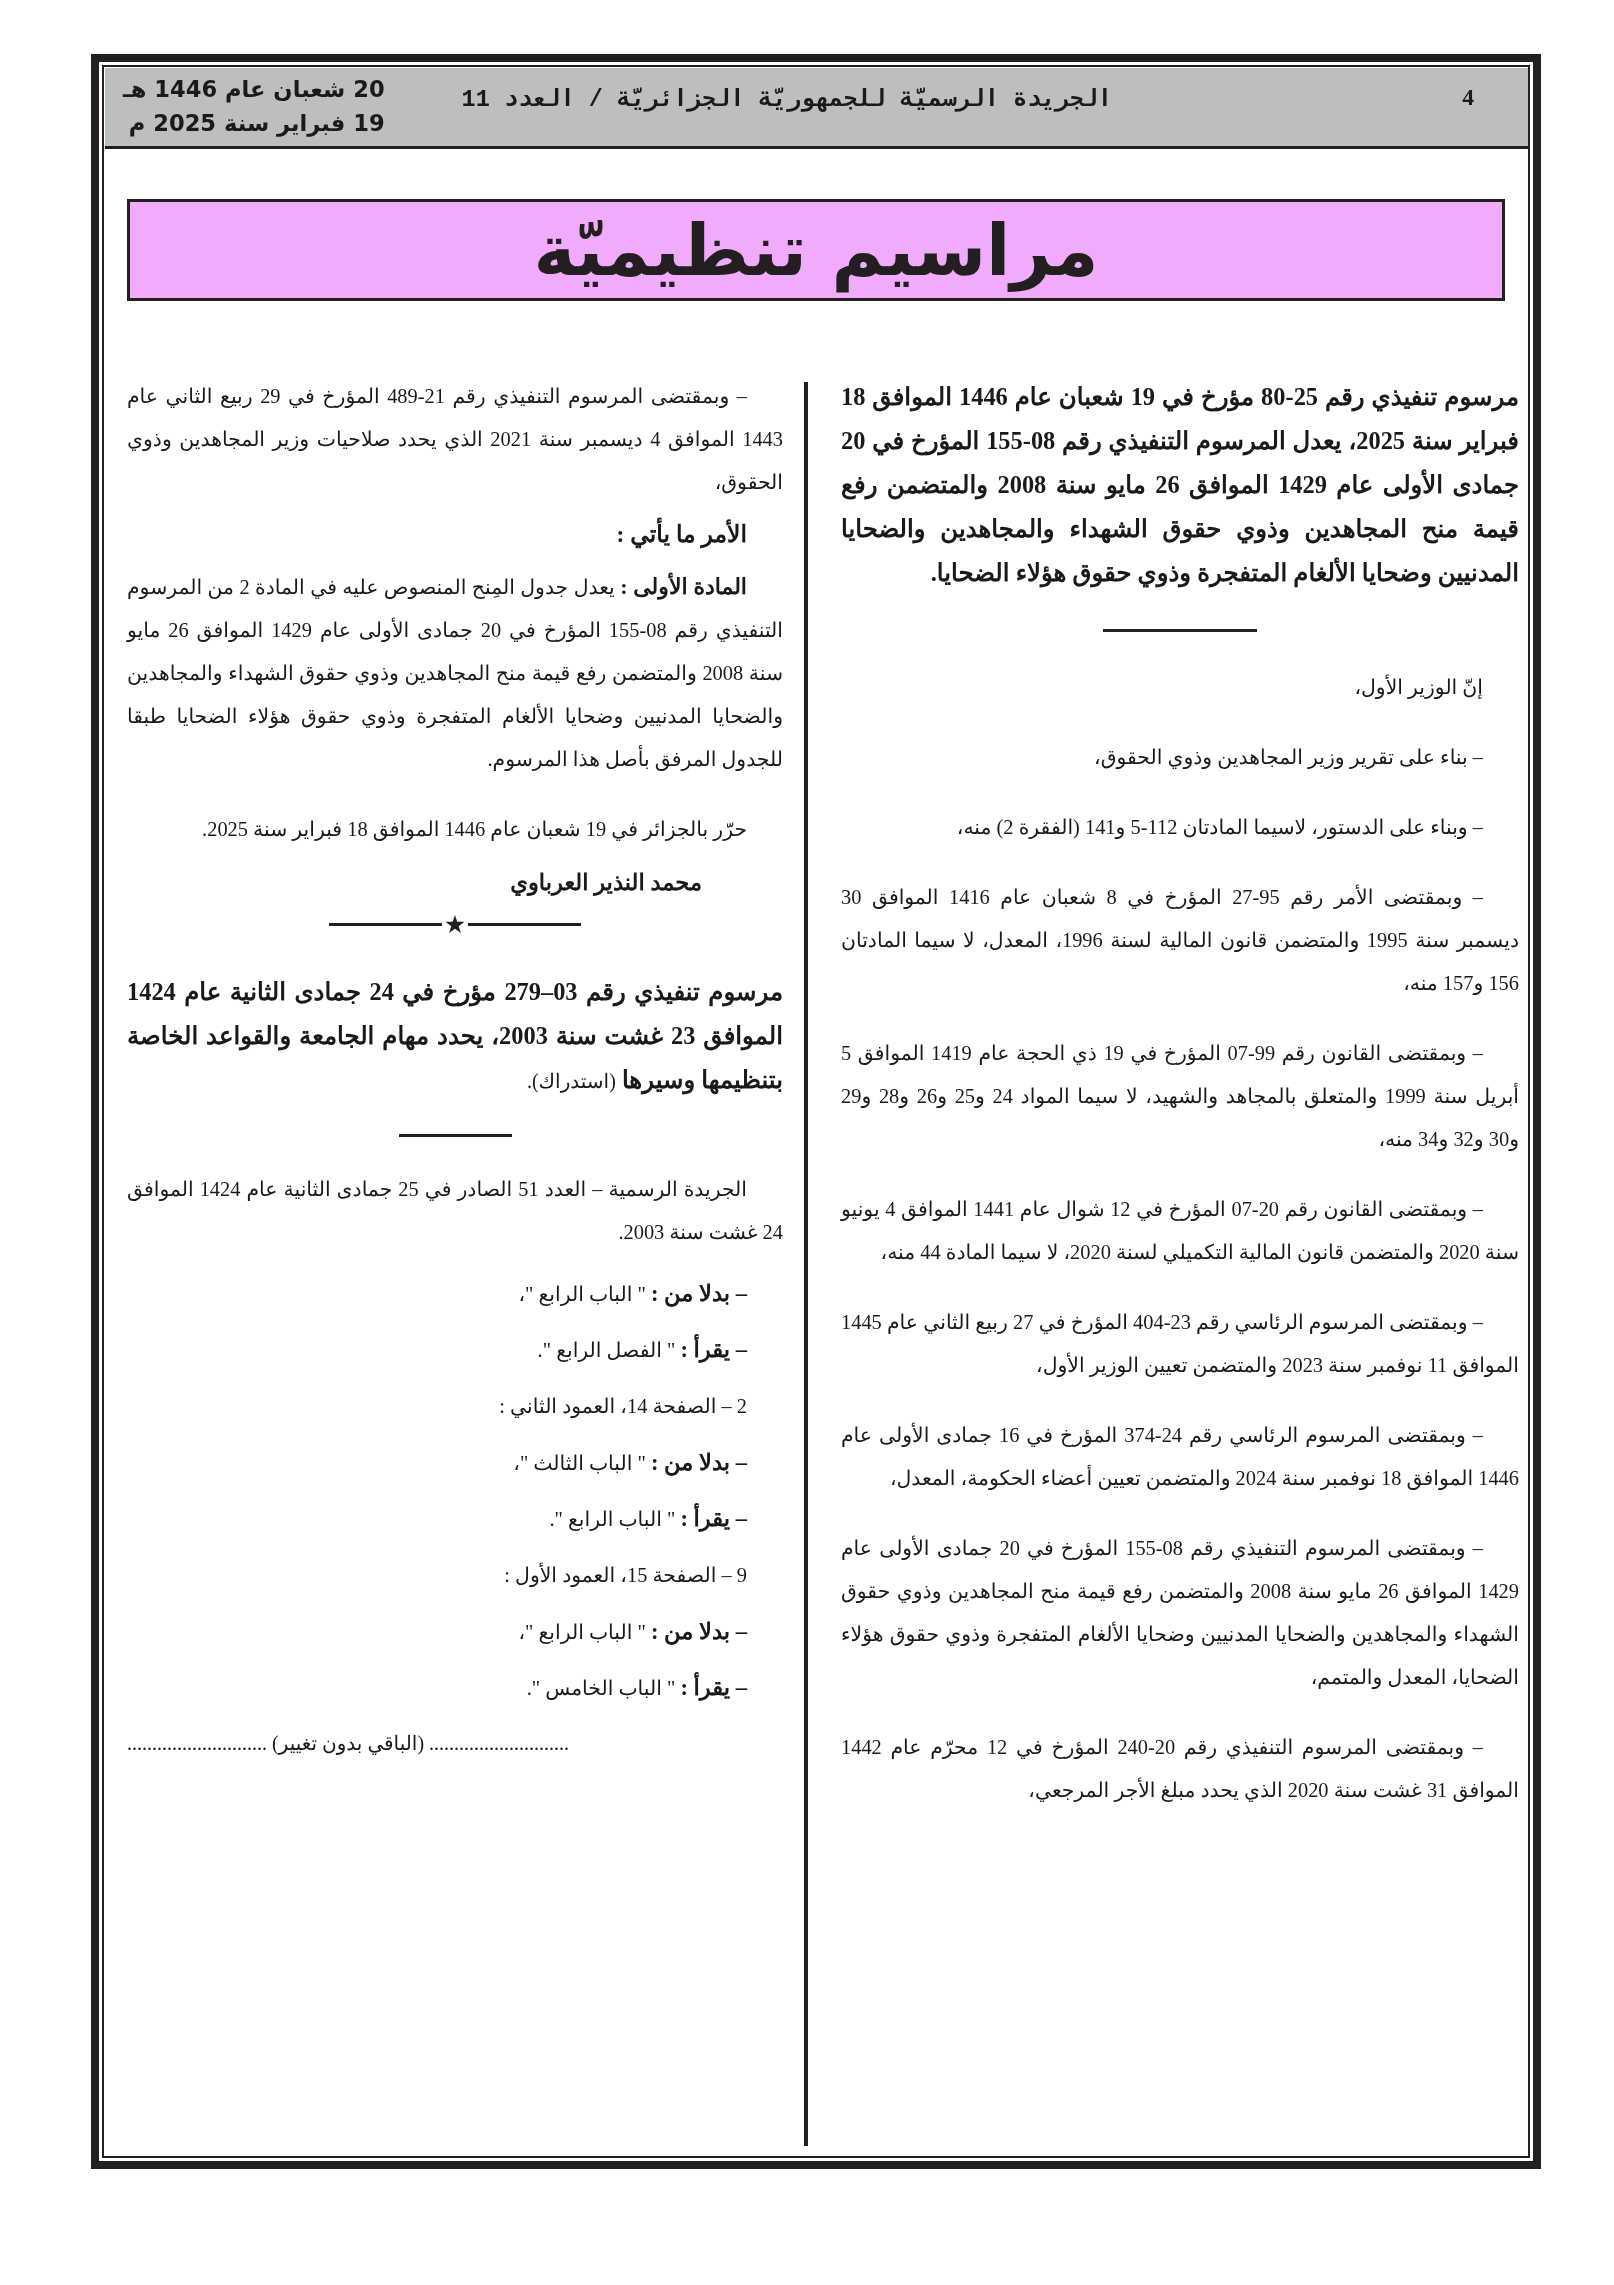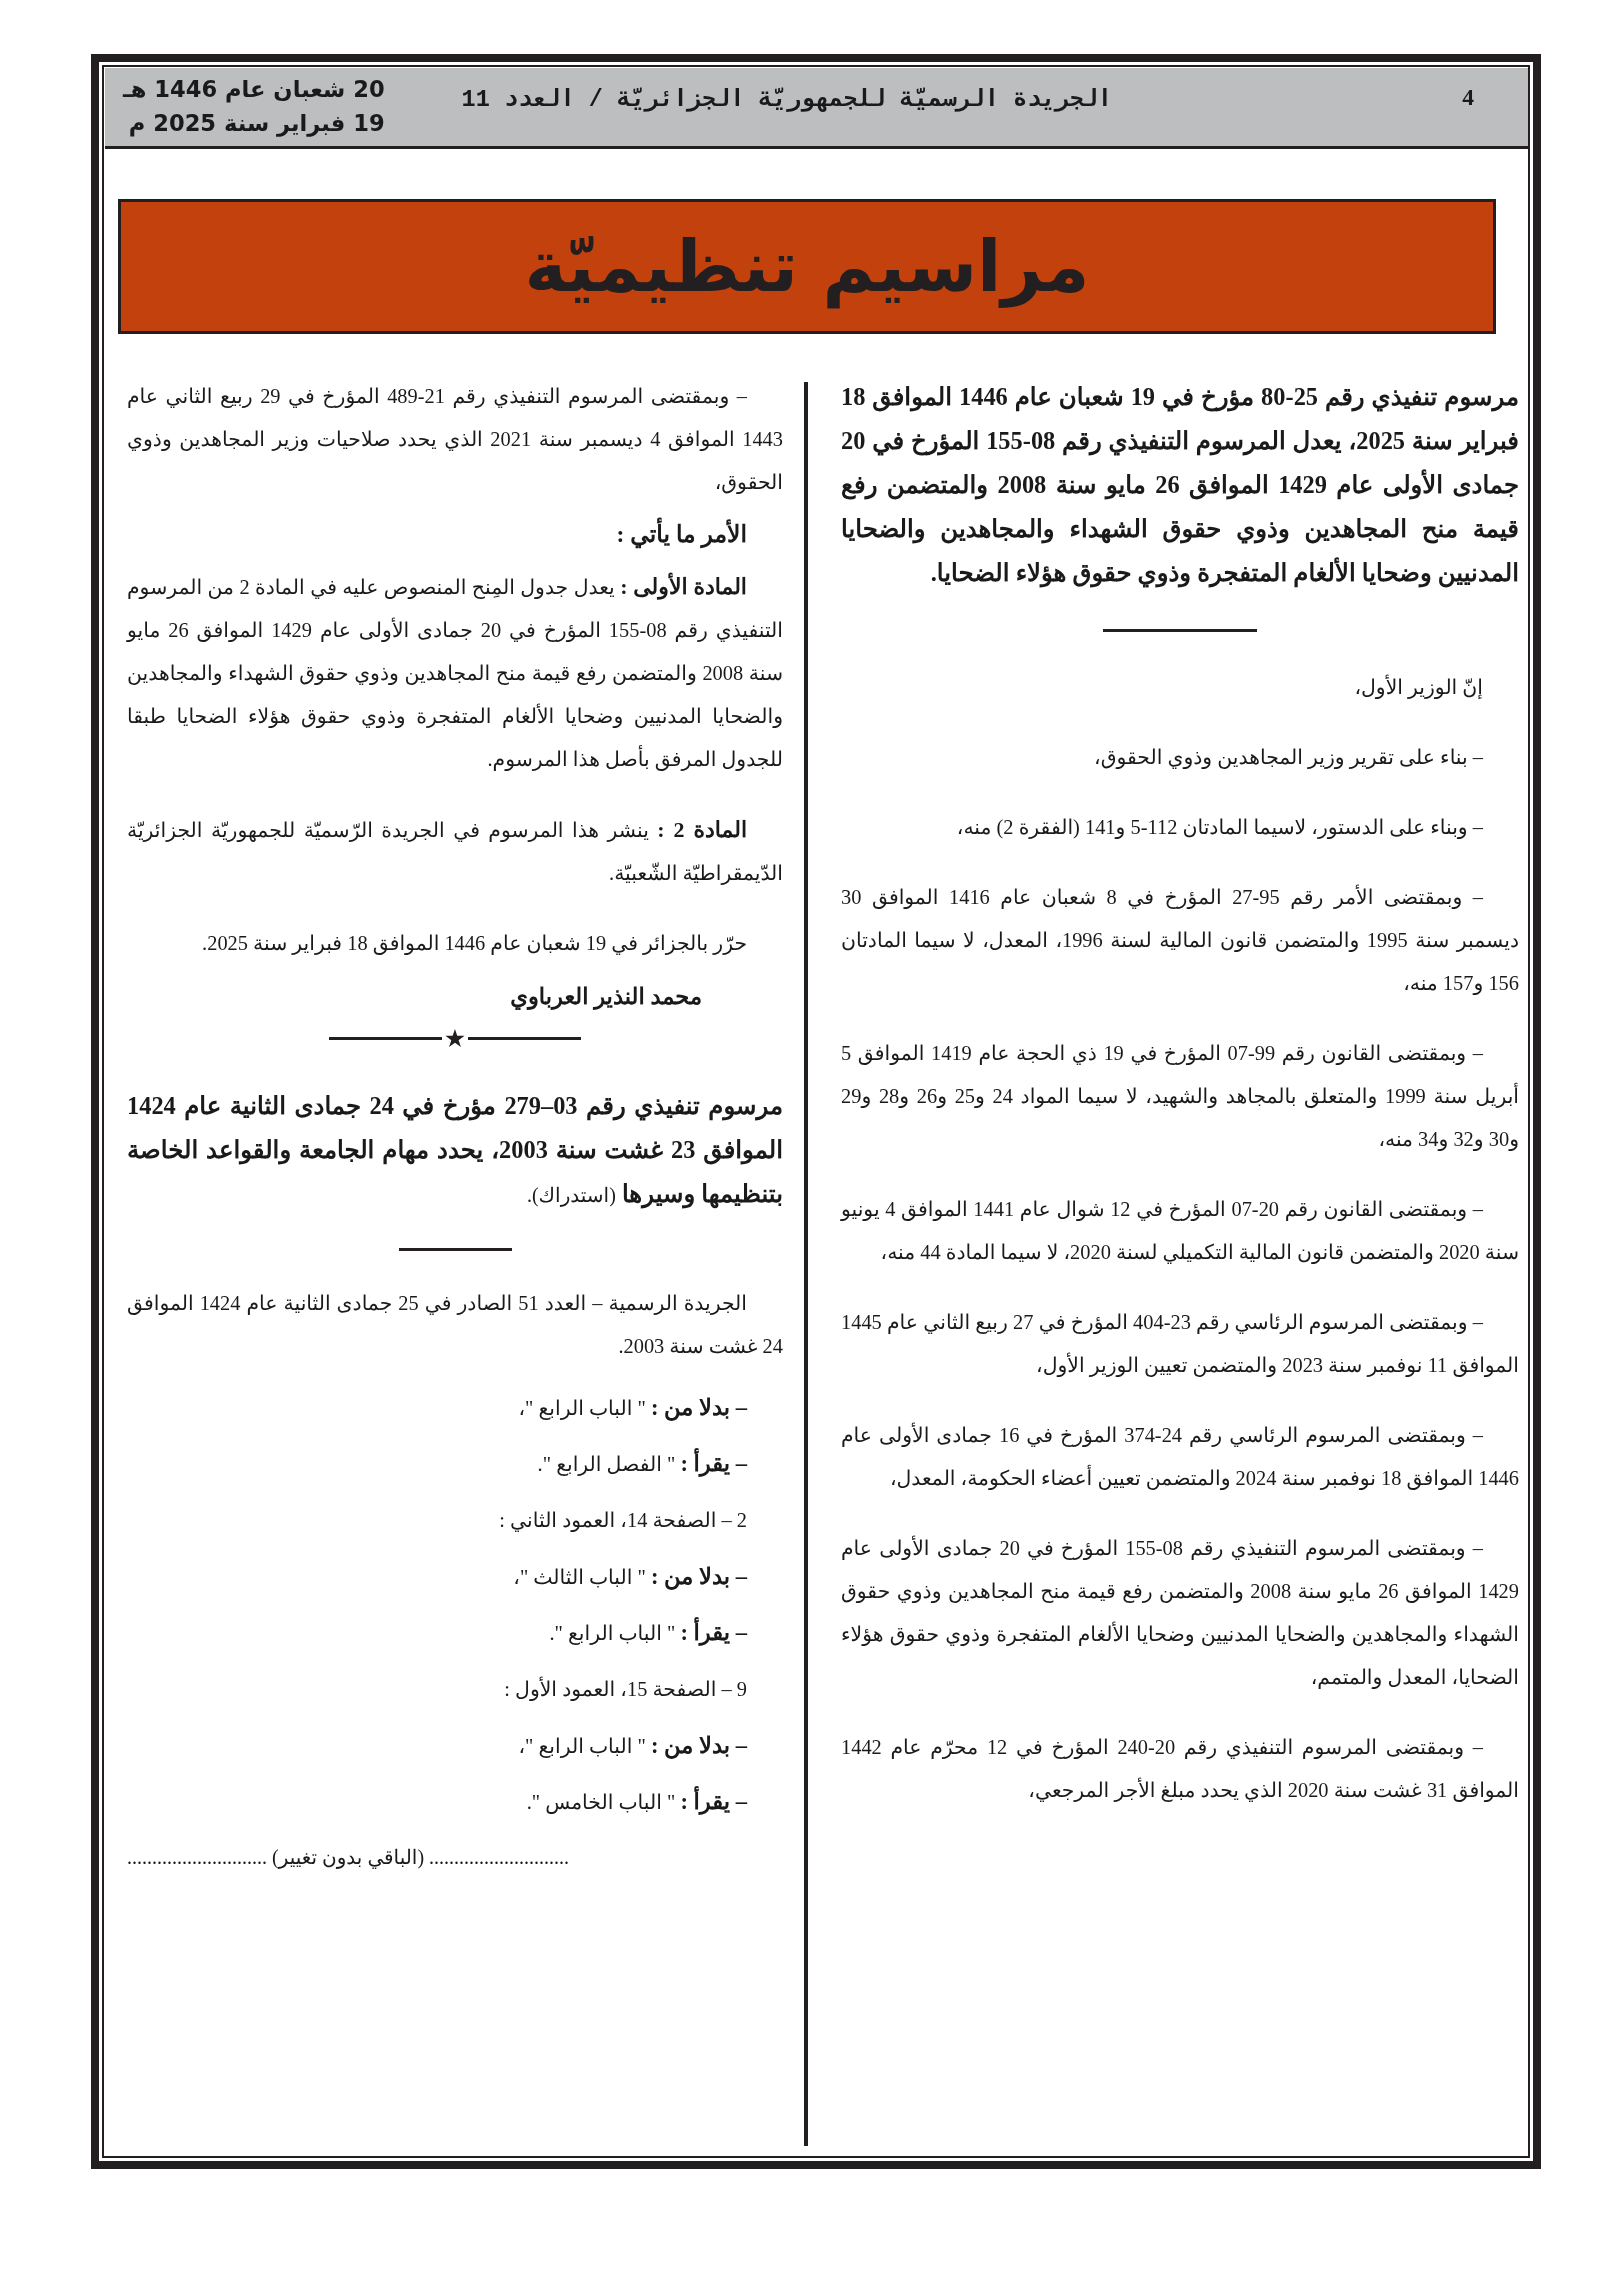--- a/index.html
+++ b/index.html
@@ -3,21 +3,21 @@
 <meta charset="utf-8">
 <style>
   html, body { margin:0; padding:0; background:#ffffff; }
   body { width:1615px; height:2285px; position:relative; font-family:"DejaVu Sans", "Liberation Sans", sans-serif; color:#1a1a1a; overflow:hidden; }
   .frame-outer { position:absolute; left:91px; top:54px; width:1450px; height:2115px; border:8.1px solid #231f20; box-sizing:border-box; }
   .frame-inner { position:absolute; left:102px; top:65px; width:1428px; height:2093px; border:2.7px solid #231f20; box-sizing:border-box; }
   .header-band { position:absolute; left:105px; top:68px; width:1423px; height:81px; background:#bcbec0; border-bottom:3.6px solid #231f20; box-sizing:border-box; }
   .hdr-page { position:absolute; right:54px; top:16.3px; font-size:23.5px; font-weight:bold; font-family:"Liberation Serif", serif; }
   .hdr-title { position:absolute; right:416px; top:16.3px; font-size:23.5px; font-weight:bold; font-family:Liberation Mono, monospace; }
   .hdr-date { position:absolute; left:18px; top:3.6px; font-size:22.6px; font-weight:bold; line-height:34px; text-align:right; direction:rtl; }
-  .title-box { position:absolute; left:118px; top:199px; width:1378px; height:135px; background:#c2410c; border:3.6px solid #231f20; box-sizing:border-box; display:flex; align-items:center; justify-content:center; }
+  .title-box { position:absolute; left:127px; top:199px; width:1378px; height:102px; background:#f0abfc; border:3.6px solid #231f20; box-sizing:border-box; display:flex; align-items:center; justify-content:center; }
   .title-text { font-size:71px; font-weight:bold; letter-spacing:3.6px; color:#231f20; font-family:"DejaVu Sans", sans-serif; }
   .col-divider { position:absolute; left:804px; top:382px; width:3.6px; height:1764px; background:#231f20; }
   .col { position:absolute; top:375px; direction:rtl; text-align:justify; }
   .col-right { left:841px; width:678px; }
   .col-left { left:127px; width:656px; }
   p { margin:0;font-family:Liberation Serif, serif; }
   .bold-head { font-size:24.4px; font-weight:bold; line-height:44px; text-align:justify; text-align-last:right; }
   .bold-head .plain { font-weight:normal; }
   .para { font-size:20.4px; line-height:43px; margin-bottom:27px; text-indent:36px; }
   .sep { width:154px; height:2.7px; background:#231f20; margin:34px auto 34px auto; }
@@ -65,21 +65,20 @@
   <p class="para">– وبمقتضى المرسوم الرئاسي رقم 23-404 المؤرخ في 27 ربيع الثاني عام 1445 الموافق 11 نوفمبر سنة 2023 والمتضمن تعيين الوزير الأول،</p>
   <p class="para">– وبمقتضى المرسوم الرئاسي رقم 24-374 المؤرخ في 16 جمادى الأولى عام 1446 الموافق 18 نوفمبر سنة 2024 والمتضمن تعيين أعضاء الحكومة، المعدل،</p>
   <p class="para">– وبمقتضى المرسوم التنفيذي رقم 08-155 المؤرخ في 20 جمادى الأولى عام 1429 الموافق 26 مايو سنة 2008 والمتضمن رفع قيمة منح المجاهدين وذوي حقوق الشهداء والمجاهدين والضحايا المدنيين وضحايا الألغام المتفجرة وذوي حقوق هؤلاء الضحايا، المعدل والمتمم،</p>
   <p class="para">– وبمقتضى المرسوم التنفيذي رقم 20-240 المؤرخ في 12 محرّم عام 1442 الموافق 31 غشت سنة 2020 الذي يحدد مبلغ الأجر المرجعي،</p>
 </div>
 
 <div class="col col-left">
   <p class="para" style="margin-bottom:12.7px">– وبمقتضى المرسوم التنفيذي رقم 21-489 المؤرخ في 29 ربيع الثاني عام 1443 الموافق 4 ديسمبر سنة 2021 الذي يحدد صلاحيات وزير المجاهدين وذوي الحقوق،</p>
   <p class="decree-verb">الأمر ما يأتي :</p>
   <p class="para"><span class="art-label">المادة الأولى :</span> <span>يعدل جدول المِنح المنصوص عليه في المادة 2 من المرسوم التنفيذي رقم 08-155 المؤرخ في 20 جمادى الأولى عام 1429 الموافق 26 مايو سنة 2008 والمتضمن رفع قيمة منح المجاهدين وذوي حقوق الشهداء والمجاهدين والضحايا المدنيين وضحايا الألغام المتفجرة وذوي حقوق هؤلاء الضحايا طبقا للجدول المرفق بأصل هذا المرسوم.</span></p>
-  <p class="para"><span class="art-label">المادة 2 :</span> <span>ينشر هذا المرسوم في الجريدة الرّسميّة للجمهوريّة الجزائريّة الدّيمقراطيّة الشّعبيّة.</span></p>
   <p class="para" style="margin-bottom:7.2px">حرّر بالجزائر في 19 شعبان عام 1446 الموافق 18 فبراير سنة 2025.</p>
   <p class="signature">محمد النذير العرباوي</p>
   <div class="star-sep">
     <span class="line"></span>
     <span class="star">★</span>
     <span class="line"></span>
   </div>
   <p class="bold-head"><span>مرسوم تنفيذي رقم 03–279 مؤرخ في 24 جمادى الثانية عام 1424 الموافق 23 غشت سنة 2003، يحدد مهام الجامعة والقواعد الخاصة بتنظيمها وسيرها</span> <span class="plain" style="font-size:20px">(استدراك).</span></p>
   <div class="sep small"></div>
   <p class="para" style="margin-bottom:18px">الجريدة الرسمية – العدد 51 الصادر في 25 جمادى الثانية عام 1424 الموافق 24 غشت سنة 2003.</p>

